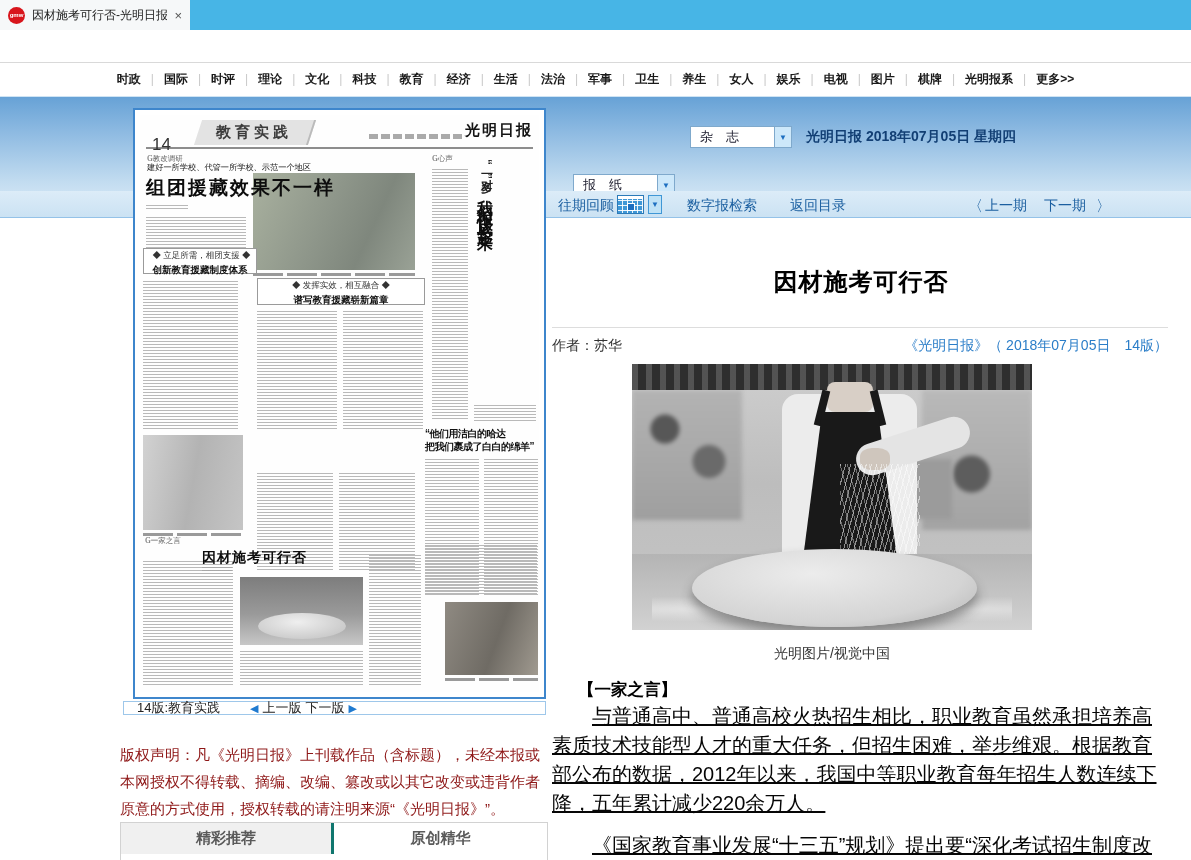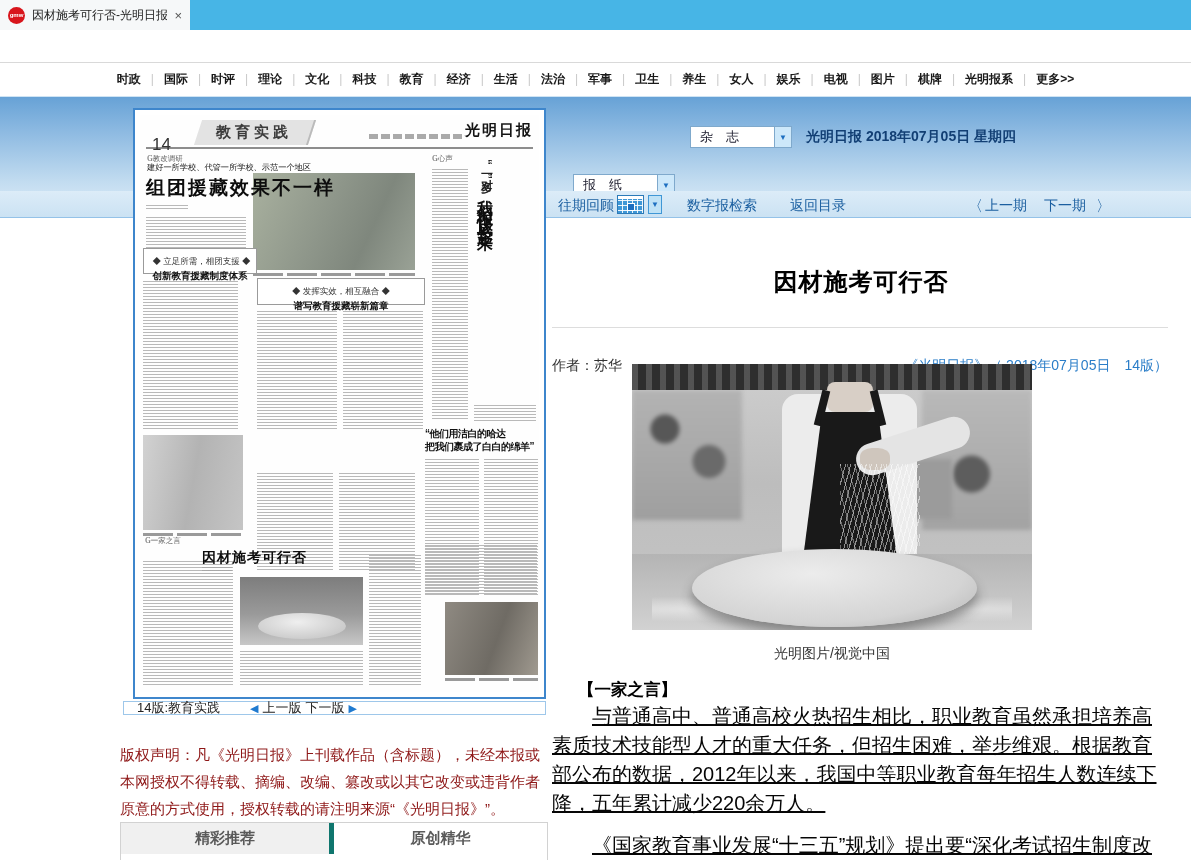--- a/index.html
+++ b/index.html
@@ -86,21 +86,21 @@
   #np-sec span { display:inline-block; transform:skewX(18deg); font-size:15px; font-weight:bold;
                  color:#3c3c3c; letter-spacing:4px; }
   #np-datebar { position:absolute; right:68px; top:14px; width:96px; height:5px;
                 background:repeating-linear-gradient(90deg,#aaa 0 9px, transparent 9px 12px); }
   #np-masthead { position:absolute; right:0; top:1px; font-size:15px; font-weight:bold; 
                  color:#141414; font-family:"Liberation Serif",serif; letter-spacing:2px; }
   .np-tag { font-size:10px; color:#666; transform:scale(.75); transform-origin:left top; white-space:nowrap; }
   .np-tag b { color:#888; font-family:"Liberation Serif",serif; }
   #np-kicker { left:7px; top:47px; font-size:10px; color:#222; transform:scale(.82); transform-origin:left top; white-space:nowrap;}
   #np-h1 { left:6px; top:60px; font-size:19px; font-weight:bold; color:#0d0d0d; letter-spacing:2px; white-space:nowrap; z-index:2;}
-  .np-box { border:1px solid #9a9a9a; text-align:center; background:#fff; padding-top:6px; }
+  .np-box { border:1px solid #9a9a9a; text-align:center; background:#fff; padding-top:0; }
   .np-box .l1 { font-size:10px; color:#333; transform:scale(.85); transform-origin:center top; white-space:nowrap;}
   .np-box .l2 { font-size:10px; font-weight:bold; color:#111; white-space:nowrap; transform:scale(.95); transform-origin:center top;}
   .np-vert { writing-mode:vertical-rl; display:flex; gap:6px; align-items:flex-start; }
   .np-vert .q { font-size:12px; font-weight:bold; color:#222; letter-spacing:2px;}
   .np-vert .h { font-size:16px; font-weight:bold; color:#0d0d0d; letter-spacing:5px; }
   .np-quote { font-size:10px; font-weight:bold; color:#111; letter-spacing:-0.5px; line-height:13px; white-space:nowrap;}
   #np-h2 { left:62px; top:434px; font-size:14px; font-weight:bold; color:#0d0d0d; letter-spacing:1px; white-space:nowrap;}
   #np-bread { left:100px; top:462px; width:123px; height:68px;
               background:linear-gradient(#7d7d7d,#9a9a9a 55%,#c7c7c7); position:relative;}
   #np-bread::after { content:""; position:absolute; left:18px; bottom:6px; width:88px; height:26px;
@@ -109,27 +109,27 @@
   
   #pagenav { left:123px; top:701px; width:423px; height:14px; border:1px solid #9ec7ea; background:#fff;
              display:flex; align-items:center; font-size:13px; color:#222; padding-left:13px; gap:4px;}
   #pagenav .arrow { color:#1f7ad0; font-size:11px; cursor:pointer; }
   #pagenav .lbl { margin-right:26px; }
   #pagenav .lnk { cursor:pointer; }
   #copyright { left:120px; top:741px; width:430px; font-size:15px; line-height:27px; color:#8e1717; }
   #bottabs { left:120px; top:822px; width:428px; height:40px; border:1px solid #d2d2d2; background:#fff; display:flex; }
   .btab { width:50%; height:31px; display:flex; align-items:center; justify-content:center;
           font-size:15px; font-weight:bold; color:#5a5a5a; cursor:pointer; }
-  #btab-left { background:#f0f0f0; border-right:5px solid #0f766e; }
+  #btab-left { background:#f0f0f0; border-right:3px solid #0f766e; }
   #btab-right { background:#fff; }
 
   
   #art-title { left:552px; top:266px; width:618px; text-align:center; font-size:24px; font-weight:bold; color:#000; letter-spacing:1px;}
   #art-hr { left:552px; top:327px; width:616px; height:1px; background:#ddd; }
-  #art-meta { left:552px; top:337px; width:616px; display:flex; justify-content:space-between; font-size:14px;margin-top:20px; }
+  #art-meta { left:552px; top:337px; width:616px; display:flex; justify-content:space-between; font-size:14px; }
   #art-author { color:#333; }
   #art-source { color:#2a7dc8; cursor:pointer; }
 
   
   #art-photo { left:632px; top:364px; width:400px; height:266px; overflow:hidden;
                background:linear-gradient(#cfcfcf,#bdbdbd 45%,#c6c6c6); }
   #art-photo div { position:absolute; }
   .ph-rack { left:0; top:0; width:400px; height:26px; background:#2e2e2e;
              background-image:repeating-linear-gradient(90deg, rgba(120,120,120,.5) 0 6px, transparent 6px 14px); }
   .ph-blur1 { left:0; top:26px; width:110px; height:130px;

